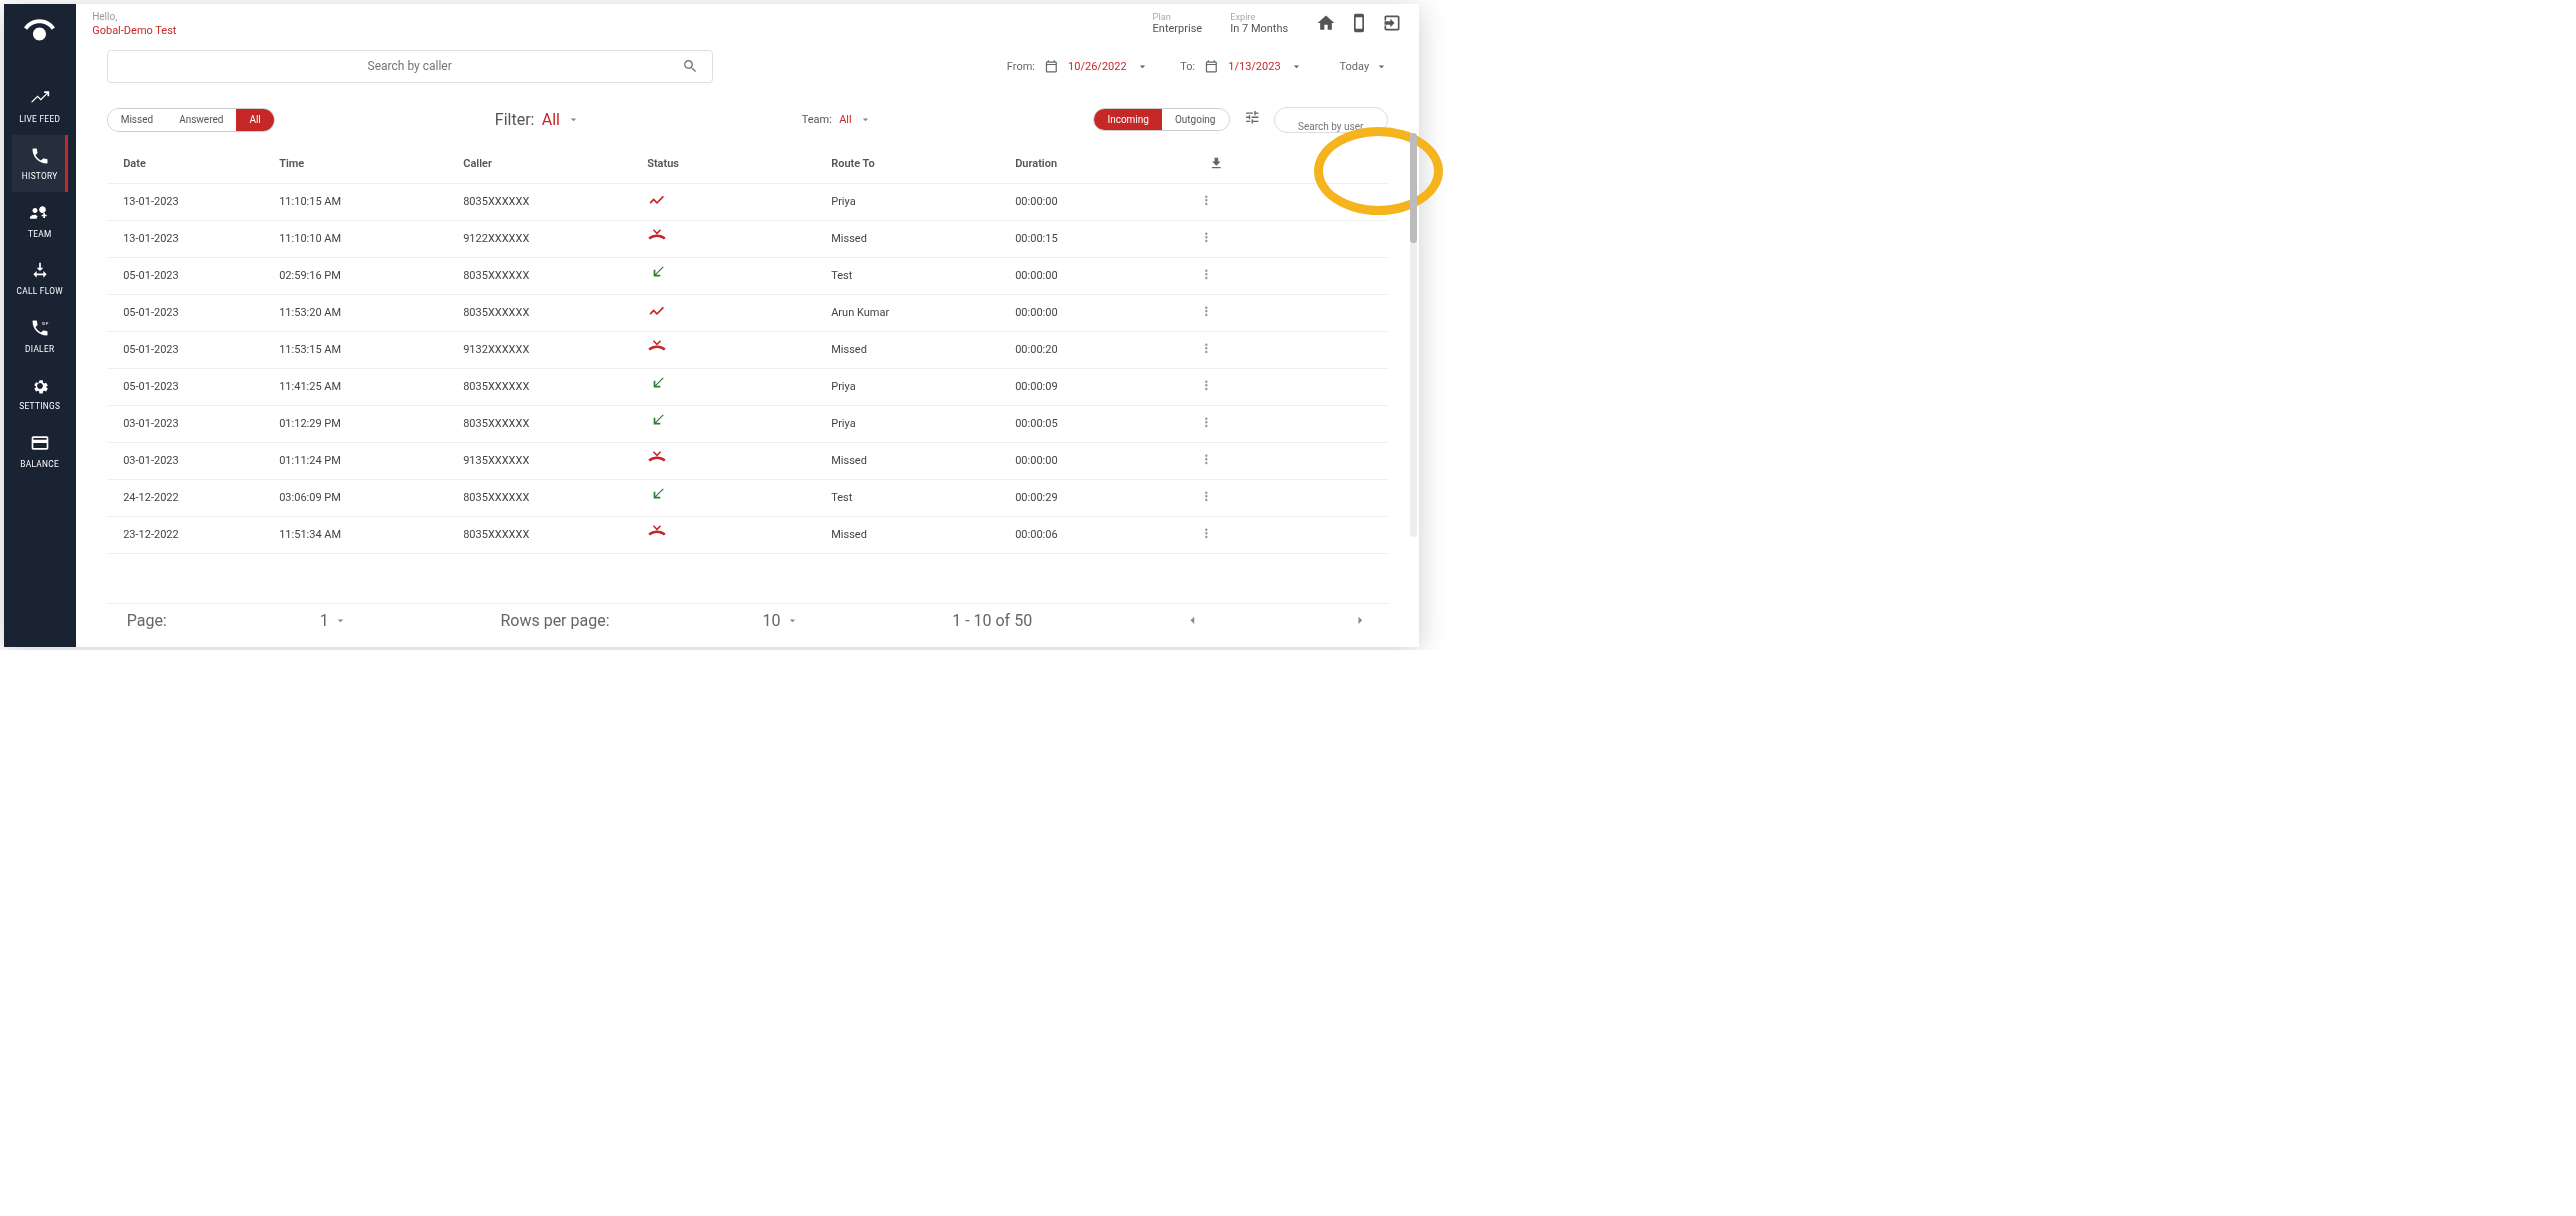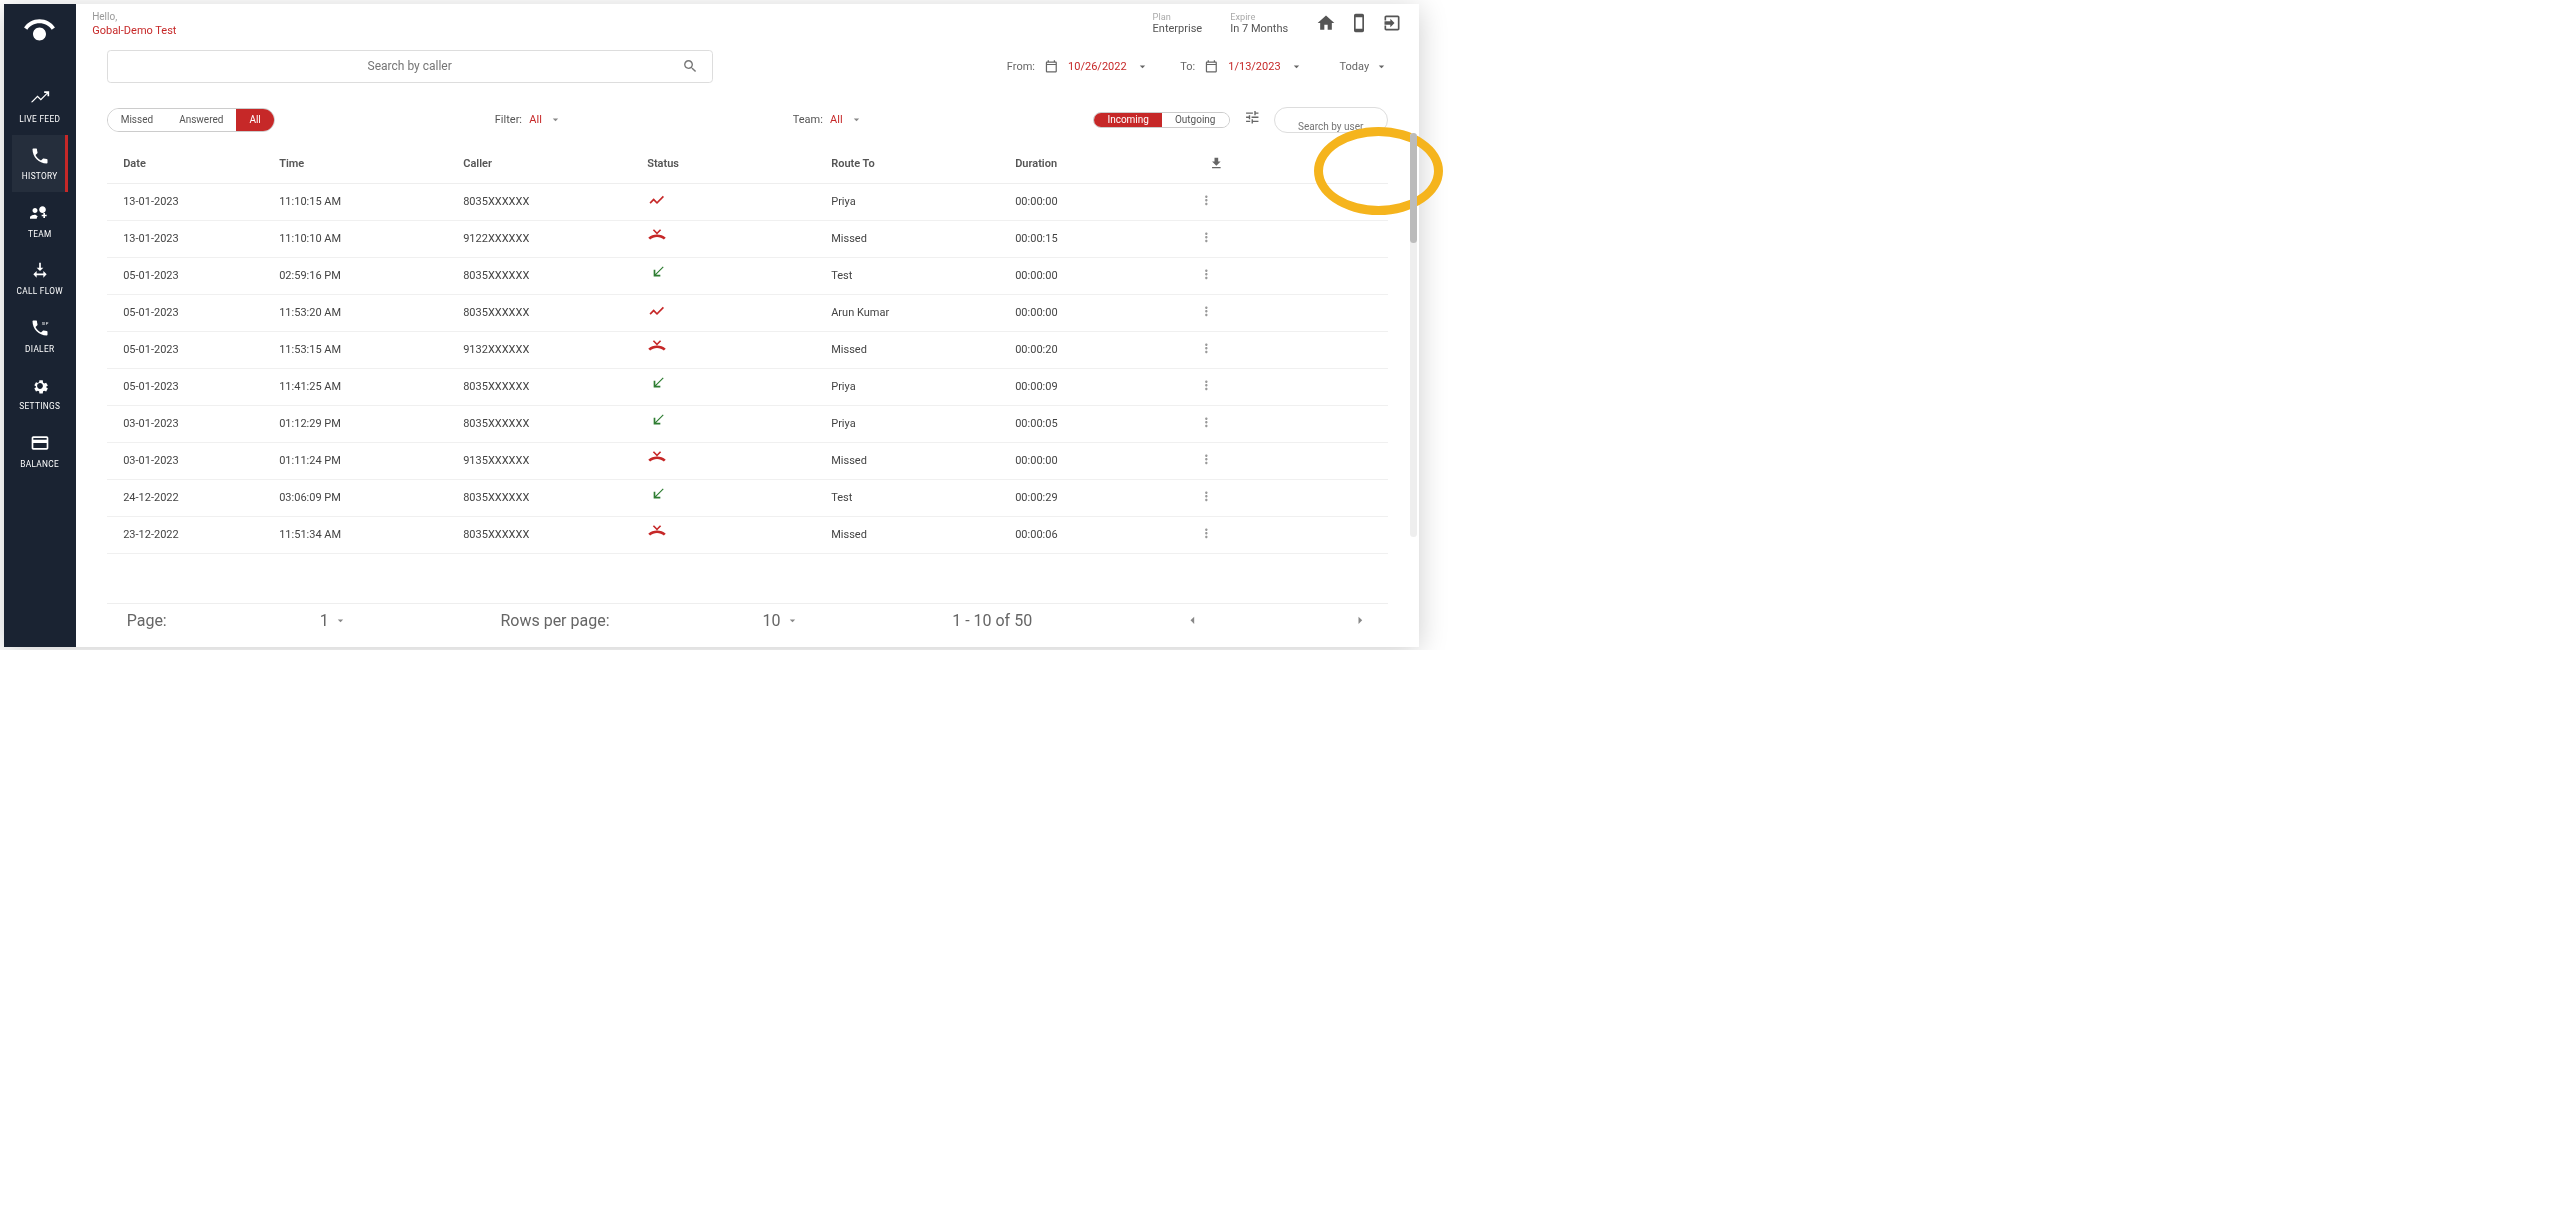--- a/index.html
+++ b/index.html
@@ -32,27 +32,27 @@
 .date-filters .dlbl{color:#666}
 .date-filters .dval{color:#c62828;font-weight:400}
 .date-filters svg.cal{width:14.7px;height:14.7px;fill:#666}
 .date-filters svg.drop{width:13px;height:13px;fill:#666}
 .date-filters .sep{width:13px}
 .today-drop{display:flex;gap:5.5px;color:#666;margin-left:27.6px}
 .row2{display:flex;align-items:center;margin-bottom:11px}
 .seg{display:flex;border:0.9px solid #ccc;border-radius:16.5px;overflow:hidden;height:24px}
 .seg button{border:none;background:#fff;padding:0 13px;font-size:10px;color:#555;cursor:pointer}
 .seg button.active{background:#c62828;color:#fff}
-.filter-team{display:flex;align-items:center;gap:7.3px;font-size:11px;color:#555;margin-left:auto;margin-right:auto}
+.filter-team{display:flex;align-items:center;gap:7.3px;font-size:16px;color:#555;margin-left:auto;margin-right:auto}
 .filter-team .red{color:#c62828}
 .filter-team svg{width:13px;height:13px;fill:#888}
 .team-filter{display:flex;align-items:center;gap:7.3px;font-size:11px;color:#555;margin-right:auto}
 .team-filter .red{color:#c62828}
 .team-filter svg{width:13px;height:13px;fill:#888}
-.seg2{display:flex;border:0.9px solid #ccc;border-radius:16.5px;overflow:hidden;height:16px}
+.seg2{display:flex;border:0.9px solid #ccc;border-radius:16.5px;overflow:hidden;height:23px}
 .seg2 button{border:none;background:#fff;padding:0 13px;font-size:10px;color:#555;cursor:pointer}
 .seg2 button.active{background:#c62828;color:#fff}
 .tune-icon{margin-left:14.7px;cursor:pointer}
 .tune-icon svg{width:16.5px;height:16.5px;fill:#666}
 .search-user{margin-left:13px;border:0.9px solid #ddd;border-radius:16.5px;height:26px;width:114px;display:flex;align-items:flex-end;justify-content:center}
 .search-user input{border:none;outline:none;width:100%;text-align:center;font-size:10px;color:#888;background:transparent}
 .table{flex:1;position:relative}
 .thead,.trow{display:grid;grid-template-columns:156px 184px 184px 184px 184px 184px 35px;align-items:center;padding:0 16.5px;font-size:11px}
 .thead{height:40px;font-weight:600;color:#555;border-bottom:0.9px solid #eee}
 .trow{height:37px;border-bottom:0.9px solid #f0f0f0;color:#444}

